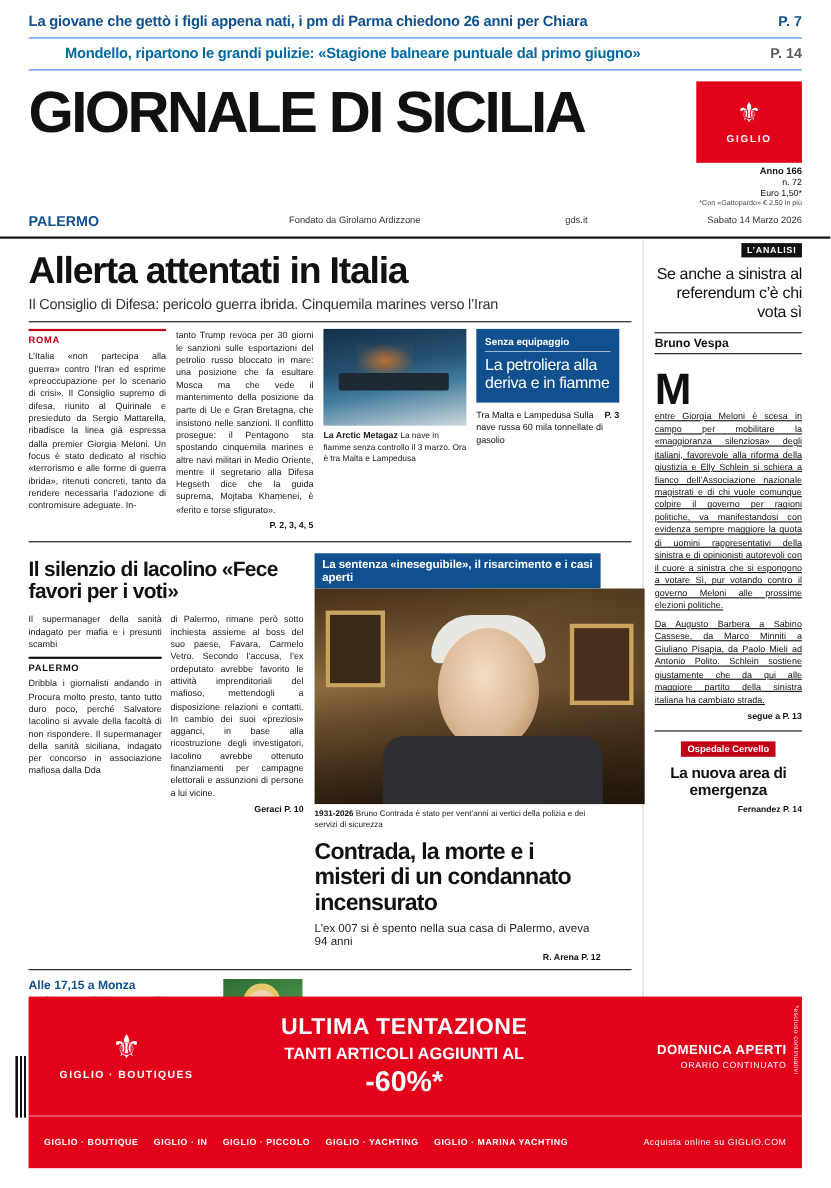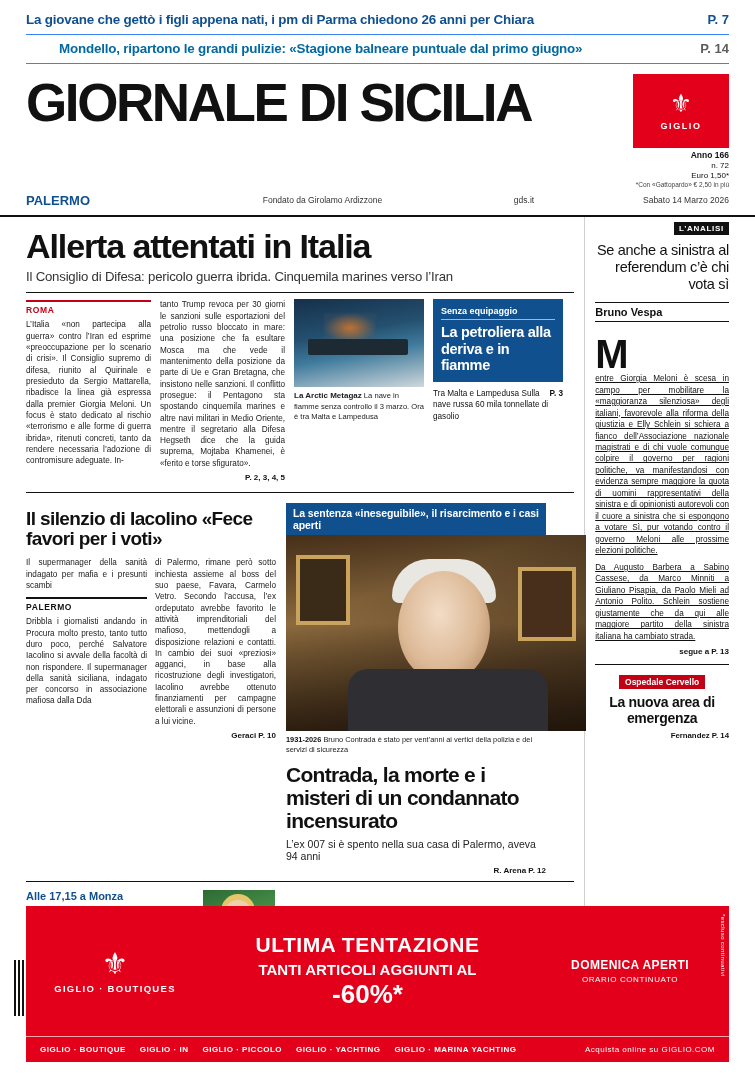--- a/index.html
+++ b/index.html
@@ -112,21 +112,21 @@
   }
   .photo-cap b { font-size:8px; }
 
   .blue-box {
     background:#10508f; color:#fff; padding:7px 8px 9px 8px;
   }
   .blue-box .bb-kick {
     font-size:9px; font-weight:bold; border-bottom:1px solid rgba(255,255,255,.6);
     padding-bottom:3px; margin-bottom:4px;
   }
-  .blue-box .bb-title { font-size:14.5px; font-weight:bold; line-height:1.12; letter-spacing:-0.3px; }
+  .blue-box .bb-title { font-size:14.5px; font-weight:normal; line-height:1.12; letter-spacing:-0.3px; }
   .under-blue { font-size:8.2px; line-height:1.38; margin-top:6px; }
   .under-blue .pg { float:right; font-weight:bold; }
 
   .two-sec { display:flex; gap:10px; margin-top:10px; }
   .sec-left { width:250px; }
   .sec-right { width:260px; }
 
   .sec-title {
     font-size:19px; font-weight:bold; line-height:1.06; letter-spacing:-0.6px;
     margin:6px 0 8px 0;
@@ -219,26 +219,26 @@
     background:#e2001a; color:#fff; display:flex; flex-direction:column;
   }
   .ad-main { flex:1; display:flex; align-items:center; padding:0 14px; }
   .ad-logo { width:150px; text-align:center; }
   .ad-logo .mark { font-size:30px; line-height:1; }
   .ad-logo .nm { font-size:9.5px; letter-spacing:1.3px; font-weight:bold; margin-top:4px; }
   .ad-center { flex:1; text-align:center; }
   .ad-t1 { font-size:21px; font-weight:bold; letter-spacing:0.5px; }
   .ad-t2 { font-size:15px; font-weight:bold; margin-top:4px; }
   .ad-t3 { font-size:26px; font-weight:bold; margin-top:1px; }
-  .ad-right { width:170px; text-align:center; }
+  .ad-right { width:170px; text-align:right; }
   .ad-r1 { font-size:12px; font-weight:bold; letter-spacing:0.4px; }
   .ad-r2 { font-size:8px; letter-spacing:0.6px; margin-top:3px; }
   .ad-foot {
     border-top:1px solid rgba(255,255,255,.65);
-    display:flex; align-items:center; padding:8px 14px; font-size:8px; letter-spacing:0.5px;
+    display:flex; align-items:center; padding:19px 14px; font-size:8px; letter-spacing:0.5px;
   }
   .ad-foot .chips { flex:1; display:flex; gap:14px; font-weight:bold; }
   .ad-foot .buy { font-size:8px; }
   .ad-vert {
     position:absolute; right:3px; top:8px; font-size:6px; writing-mode:vertical-rl;
     letter-spacing:0.4px;
   }
   .barcode {
     position:absolute; left:14px; bottom:64px; width:22px; height:56px;
     background:repeating-linear-gradient(90deg,#111 0 2px,#fff 2px 4px);

